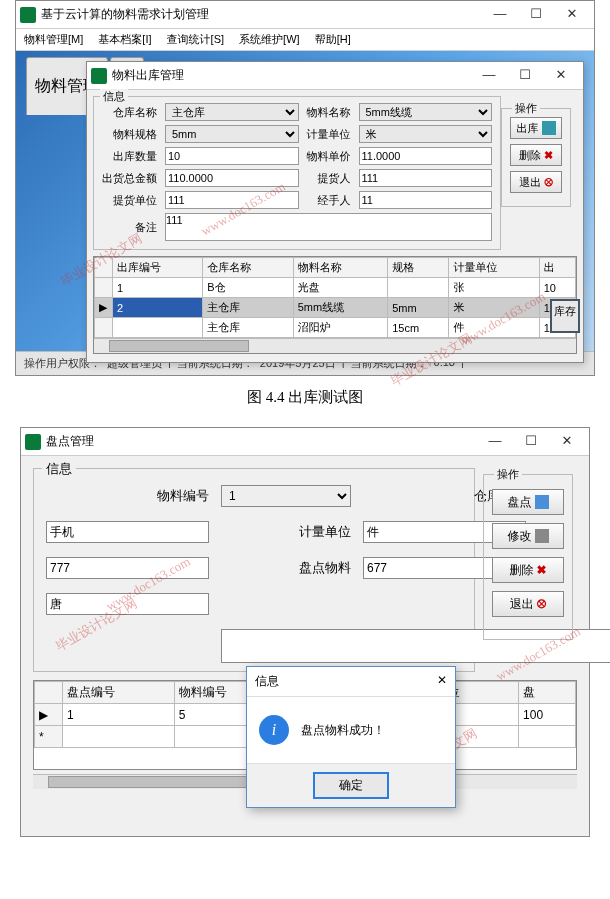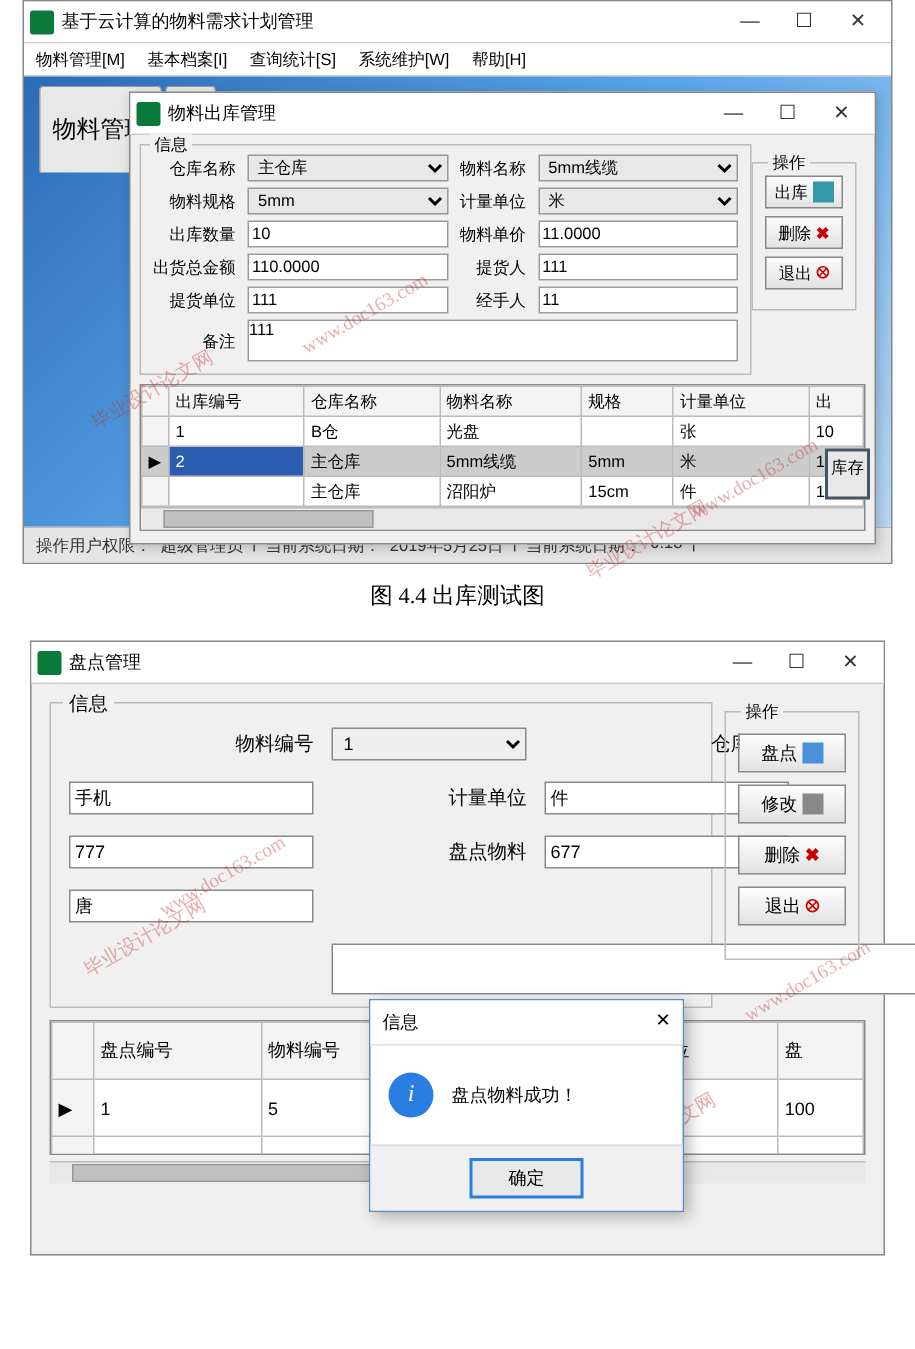--- a/index.html
+++ b/index.html
@@ -73,21 +73,21 @@
 .opbox45 .opbtn { height: 26px; font-size: 12px; margin-bottom: 8px; }
 
 .msgbox { position: absolute; left: 225px; top: 210px; width: 210px; background: #fff; border: 1px solid #5a8bc2; box-shadow: 3px 3px 10px rgba(0,0,0,0.3); z-index: 10; }
 .msgbox .mtitle { background: #fff; border-bottom: 1px solid #ddd; padding: 6px 8px; font-size: 12px; display: flex; justify-content: space-between; }
 .msgbox .mbody { padding: 18px 12px; display: flex; align-items: center; gap: 12px; font-size: 12px; }
 .msgbox .micn { width: 30px; height: 30px; border-radius: 50%; background: #2a7de1; color: #fff; text-align: center; line-height: 30px; font-size: 16px; font-style: italic; font-family: Georgia; }
 .msgbox .mfoot { padding: 8px; text-align: center; background: #f0f0f0; border-top: 1px solid #ddd; }
 .msgbox .mbtn { border: 2px solid #2a7de1; background: #e8e8e8; padding: 3px 24px; font-size: 12px; cursor: pointer; }
 
 .tbl45wrap { margin: 8px 8px 4px; border: 1px solid #888; background: #fff; font-size: 12px; height: 90px; overflow: hidden; }
-.tbl45wrap th, .tbl45wrap td { height: 38px; }
+.tbl45wrap th, .tbl45wrap td { height: 22px; }
 
 .info45 { border: 1px solid #bbb; margin: 8px 110px 8px 8px; padding: 10px 12px 8px; position: relative; }
 .info45 .legend { position: absolute; top: -9px; left: 8px; background: #f0f0f0; padding: 0 4px; font-size: 13px; }
 </style>
 </head>
 <body>
 
 <div class="figure">
   <div class="window fig44-outer">
     <div class="titlebar">

